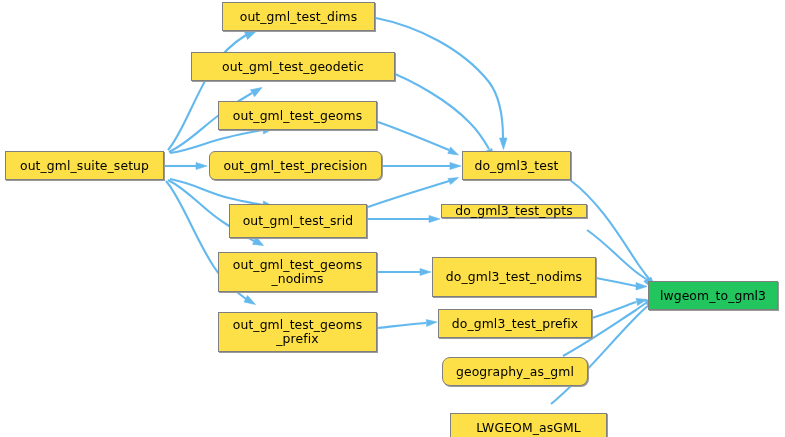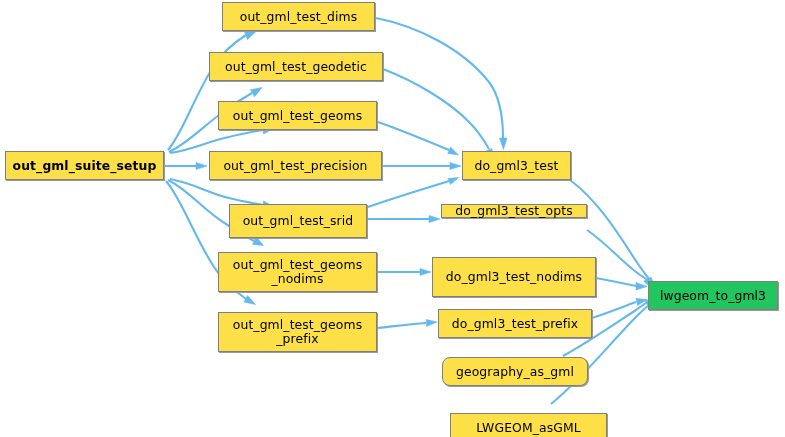--- a/index.html
+++ b/index.html
@@ -126,27 +126,27 @@
       <path class="edge-path" d="M563,356 C590,341 610,327 636,310 640,307 643,305 646,303"></path>
       <polygon class="edge-head" points="648,306 655,298.5 644.5,300.5"></polygon>
 
       <path class="edge-path" d="M551,404 C585,376 608,345 638,315 642,311 645,308 648,306"></path>
       <polygon class="edge-head" points="650.5,308.5 657,300 646.5,303.5"></polygon>
     </g>
   </svg>
 
   <div class="node-box" style="left:222px; top:2px; width:153px; height:29px;">out_gml_test_dims</div>
 
-  <div class="node-box" style="left:209px; top:52px; width:174px; height:29px;">out_gml_test_geodetic</div>
+  <div class="node-box" style="left:191px; top:52px; width:204px; height:29px;">out_gml_test_geodetic</div>
 
   <div class="node-box" style="left:218px; top:101px; width:159px; height:29px;">out_gml_test_geoms</div>
 
-  <div class="node-box" style="left:5px; top:151px; width:159px; height:29px;font-weight:bold;">out_gml_suite_setup</div>
+  <div class="node-box" style="left:5px; top:151px; width:159px; height:29px;">out_gml_suite_setup</div>
 
-  <div class="node-box" style="left:209px; top:151px; width:173px; height:29px;">out_gml_test_precision</div>
+  <div class="node-box" style="left:209px; top:151px; width:173px; height:29px;border-radius:6px;">out_gml_test_precision</div>
 
   <div class="node-box" style="left:229px; top:204px; width:138px; height:34px;">out_gml_test_srid</div>
 
   <div class="node-box" style="left:218px; top:252px; width:159px; height:40px;">out_gml_test_geoms
 _nodims</div>
 
   <div class="node-box" style="left:218px; top:312px; width:159px; height:40px;">out_gml_test_geoms
 _prefix</div>
 
   <div class="node-box" style="left:462px; top:151px; width:109px; height:29px;">do_gml3_test</div>

